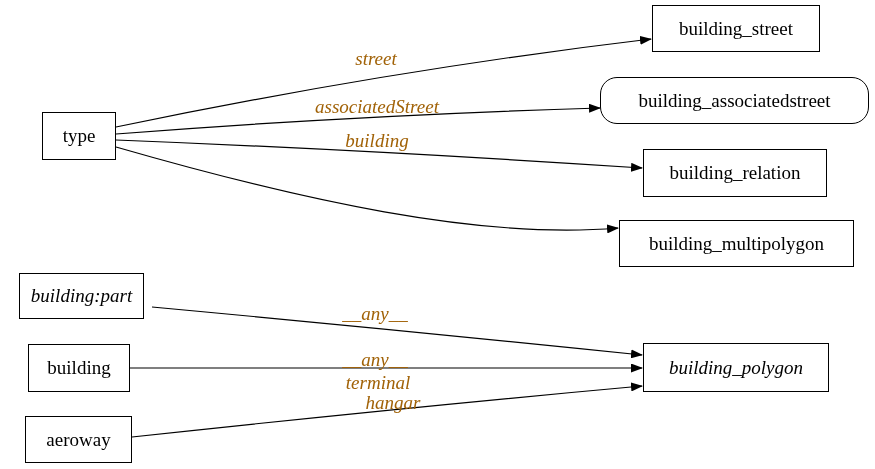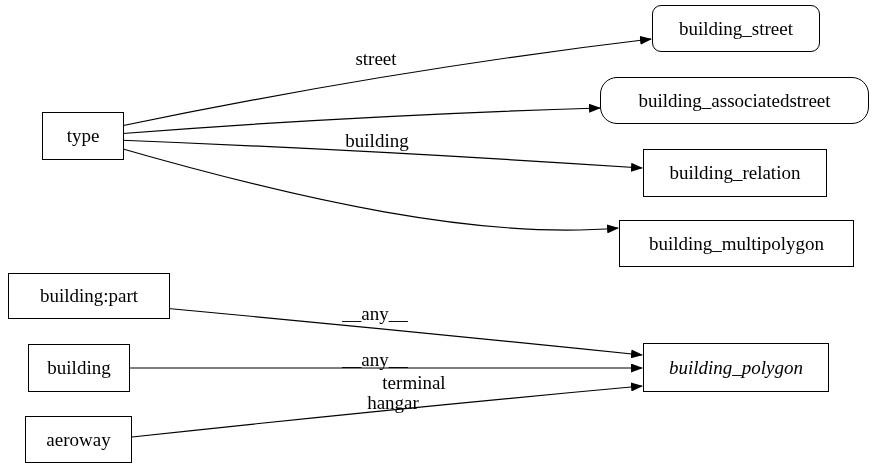--- a/index.html
+++ b/index.html
@@ -16,23 +16,24 @@
     box-sizing:border-box;
     border:1.4px solid #000000;
     background:#ffffff;
     display:flex;align-items:center;justify-content:center;
     font-size:19px;color:#000000;
     white-space:nowrap;
   }
   .edge-label{
     position:absolute;
     transform:translate(-50%,-50%);
-    font-size:19px;color:#000000;
+    font-size:19px;color:#a16207;
     white-space:nowrap;
     line-height:1;
+    font-style:italic;
   }
 </style>
 </head>
 <body>
 
 <div id="canvas">
 
   <svg id="edge-layer" viewBox="0 0 875 469" xmlns="http://www.w3.org/2000/svg">
     <defs>
       <marker id="arrow" viewBox="0 0 12 9" refX="11" refY="4.5" markerWidth="12" markerHeight="9" markerUnits="userSpaceOnUse" orient="auto">
@@ -43,45 +44,46 @@
       <path d="M116,127 Q390,70 651,39" marker-end="url(#arrow)"></path>
       <path d="M116,134 Q360,115 600,108" marker-end="url(#arrow)"></path>
       <path d="M116,140 Q370,150 642,168" marker-end="url(#arrow)"></path>
       <path d="M116,147 C300,200 480,240 618,228" marker-end="url(#arrow)"></path>
       <path d="M152,307 Q400,330 642,355" marker-end="url(#arrow)"></path>
       <path d="M130,368 L642,368" marker-end="url(#arrow)"></path>
       <path d="M132,437 Q400,408 642,386" marker-end="url(#arrow)"></path>
     </g>
   </svg>
 
-  <div class="node" style="left:42px;top:112px;width:82px;height:48px;">type</div>
+  <div class="node" style="left:42px;top:112px;width:74px;height:48px;">type</div>
 
-  <div class="node" style="left:652px;top:5px;width:168px;height:47px;border-radius:9px;">building_street</div>
+  <div class="node" style="left:652px;top:5px;width:168px;height:47px;">building_street</div>
 
   <div class="node" style="left:600px;top:77px;width:269px;height:47px;border-radius:17px;">building_associatedstreet</div>
 
   <div class="node" style="left:643px;top:149px;width:184px;height:48px;">building_relation</div>
 
   <div class="node" style="left:619px;top:220px;width:235px;height:47px;">building_multipolygon</div>
 
-  <div class="node" style="left:8px;top:273px;width:162px;height:46px;">building:part</div>
+  <div class="node" style="left:19px;top:273px;width:125px;height:46px;font-style:italic;">building:part</div>
 
   <div class="node" style="left:28px;top:344px;width:102px;height:48px;">building</div>
 
   <div class="node" style="left:25px;top:416px;width:107px;height:47px;">aeroway</div>
 
   <div class="node" style="left:643px;top:343px;width:186px;height:49px;font-style:italic;">building_polygon</div>
 
   <div class="edge-label" style="left:376px;top:58px;">street</div>
 
+  <div class="edge-label" style="left:377px;top:106px;">associatedStreet</div>
 
   <div class="edge-label" style="left:377px;top:140px;">building</div>
 
 
   <div class="edge-label" style="left:375px;top:313px;">__any__</div>
 
   <div class="edge-label" style="left:375px;top:359px;">__any__</div>
 
-  <div class="edge-label" style="left:378px;top:382px;margin-left:36px;">terminal</div>
+  <div class="edge-label" style="left:378px;top:382px;">terminal</div>
 
   <div class="edge-label" style="left:393px;top:402px;">hangar</div>
 
 </div>
 
 </body></html>

